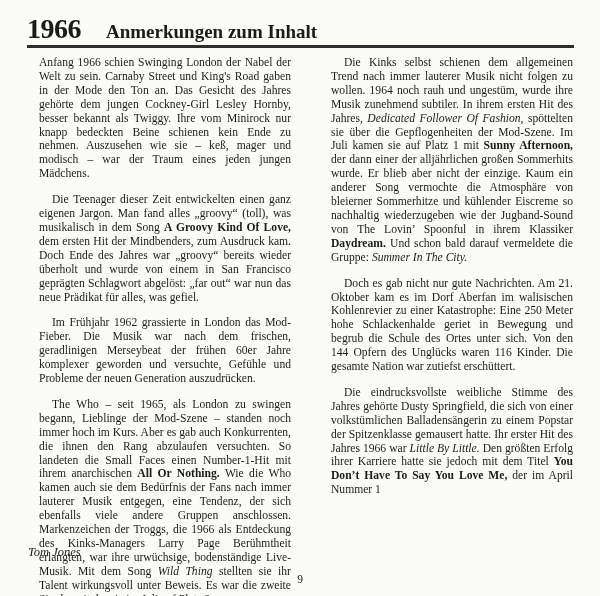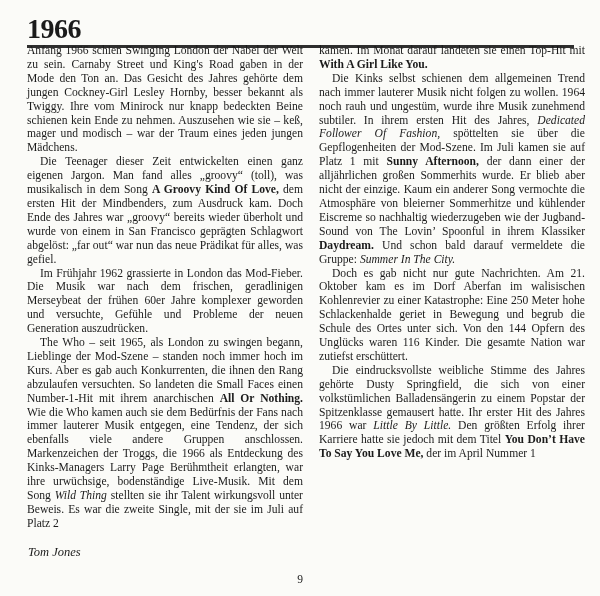--- a/index.html
+++ b/index.html
@@ -49,21 +49,21 @@
   }
   .col {
     font-size: 11.6px;
     line-height: 13.9px;
     text-align: justify;
     hyphens: auto;
   }
   .col.left  { width: 276px; }
   .col.right { width: 266px; }
   .col p {
-    margin: 0;
+    margin: 12px;
     padding: 0;
   }
   .col p.indent { text-indent: 13px; }
   .bold   { font-weight: bold; }
   .italic { font-style: italic; }
   .caption {
     position: absolute;
     left: 28px;
     top: 545px;
     font-size: 12.5px;
@@ -79,31 +79,31 @@
     font-size: 11.5px;
   }
 </style>
 </head>
 <body>
 
 <div class="page">
 
   <div class="header">
     <span class="year">1966</span>
+    <span class="title">Anmerkungen zum Inhalt</span>
   </div>
 
   <div class="columns">
     <div class="col left" id="col-left">
         <p class=""><span>Anfang 1966 schien Swinging London der Nabel der Welt zu sein. Carnaby Street und King's Road gaben in der Mode den Ton an. Das Gesicht des Jahres gehörte dem jungen Cockney-Girl Lesley Hornby, besser bekannt als Twiggy. Ihre vom Minirock nur knapp bedeckten Beine schienen kein Ende zu nehmen. Auszusehen wie sie – keß, mager und modisch – war der Traum eines jeden jungen Mädchens.</span></p>
         <p class="indent"><span>Die Teenager dieser Zeit entwickelten einen ganz eigenen Jargon. Man fand alles „groovy“ (toll), was musikalisch in dem Song </span><span class="bold">A Groovy Kind Of Love,</span><span> dem ersten Hit der Mindbenders, zum Ausdruck kam. Doch Ende des Jahres war „groovy“ bereits wieder überholt und wurde von einem in San Francisco geprägten Schlagwort abgelöst: „far out“ war nun das neue Prädikat für alles, was gefiel.</span></p>
         <p class="indent"><span>Im Frühjahr 1962 grassierte in London das Mod-Fieber. Die Musik war nach dem frischen, geradlinigen Merseybeat der frühen 60er Jahre komplexer geworden und versuchte, Gefühle und Probleme der neuen Generation auszudrücken.</span></p>
         <p class="indent"><span>The Who – seit 1965, als London zu swingen begann, Lieblinge der Mod-Szene – standen noch immer hoch im Kurs. Aber es gab auch Konkurrenten, die ihnen den Rang abzulaufen versuchten. So landeten die Small Faces einen Number-1-Hit mit ihrem anarchischen </span><span class="bold">All Or Nothing.</span><span> Wie die Who kamen auch sie dem Bedürfnis der Fans nach immer lauterer Musik entgegen, eine Tendenz, der sich ebenfalls viele andere Gruppen anschlossen. Markenzeichen der Troggs, die 1966 als Entdeckung des Kinks-Managers Larry Page Berühmtheit erlangten, war ihre urwüchsige, bodenständige Live-Musik. Mit dem Song </span><span class="italic">Wild Thing</span><span> stellten sie ihr Talent wirkungsvoll unter Beweis. Es war die zweite Single, mit der sie im Juli auf Platz 2</span></p>
       </div>
     <div class="col right" id="col-right">
-        <p class=""><span>kamen. Im Monat darauf landeten sie einen Top-Hit mit </span><span class="bold">With A Girl Like You.</span></p>
         <p class="indent"><span>Die Kinks selbst schienen dem allgemeinen Trend nach immer lauterer Musik nicht folgen zu wollen. 1964 noch rauh und ungestüm, wurde ihre Musik zunehmend subtiler. In ihrem ersten Hit des Jahres, </span><span class="italic">Dedicated Follower Of Fashion,</span><span> spöttelten sie über die Gepflogenheiten der Mod-Szene. Im Juli kamen sie auf Platz 1 mit </span><span class="bold">Sunny Afternoon,</span><span> der dann einer der alljährlichen großen Sommerhits wurde. Er blieb aber nicht der einzige. Kaum ein anderer Song vermochte die Atmosphäre von bleierner Sommerhitze und kühlender Eiscreme so nachhaltig wiederzugeben wie der Jugband-Sound von The Lovin’ Spoonful in ihrem Klassiker </span><span class="bold">Daydream.</span><span> Und schon bald darauf vermeldete die Gruppe: </span><span class="italic">Summer In The City.</span></p>
         <p class="indent"><span>Doch es gab nicht nur gute Nachrichten. Am 21. Oktober kam es im Dorf Aberfan im walisischen Kohlenrevier zu einer Katastrophe: Eine 250 Meter hohe Schlackenhalde geriet in Bewegung und begrub die Schule des Ortes unter sich. Von den 144 Opfern des Unglücks waren 116 Kinder. Die gesamte Nation war zutiefst erschüttert.</span></p>
         <p class="indent"><span>Die eindrucksvollste weibliche Stimme des Jahres gehörte Dusty Springfield, die sich von einer volkstümlichen Balladensängerin zu einem Popstar der Spitzenklasse gemausert hatte. Ihr erster Hit des Jahres 1966 war </span><span class="italic">Little By Little.</span><span> Den größten Erfolg ihrer Karriere hatte sie jedoch mit dem Titel </span><span class="bold">You Don’t Have To Say You Love Me,</span><span> der im April Nummer 1</span></p>
       </div>
   </div>
 
   <div class="caption">Tom Jones</div>
   <div class="pagenum">9</div>
 
 </div>

